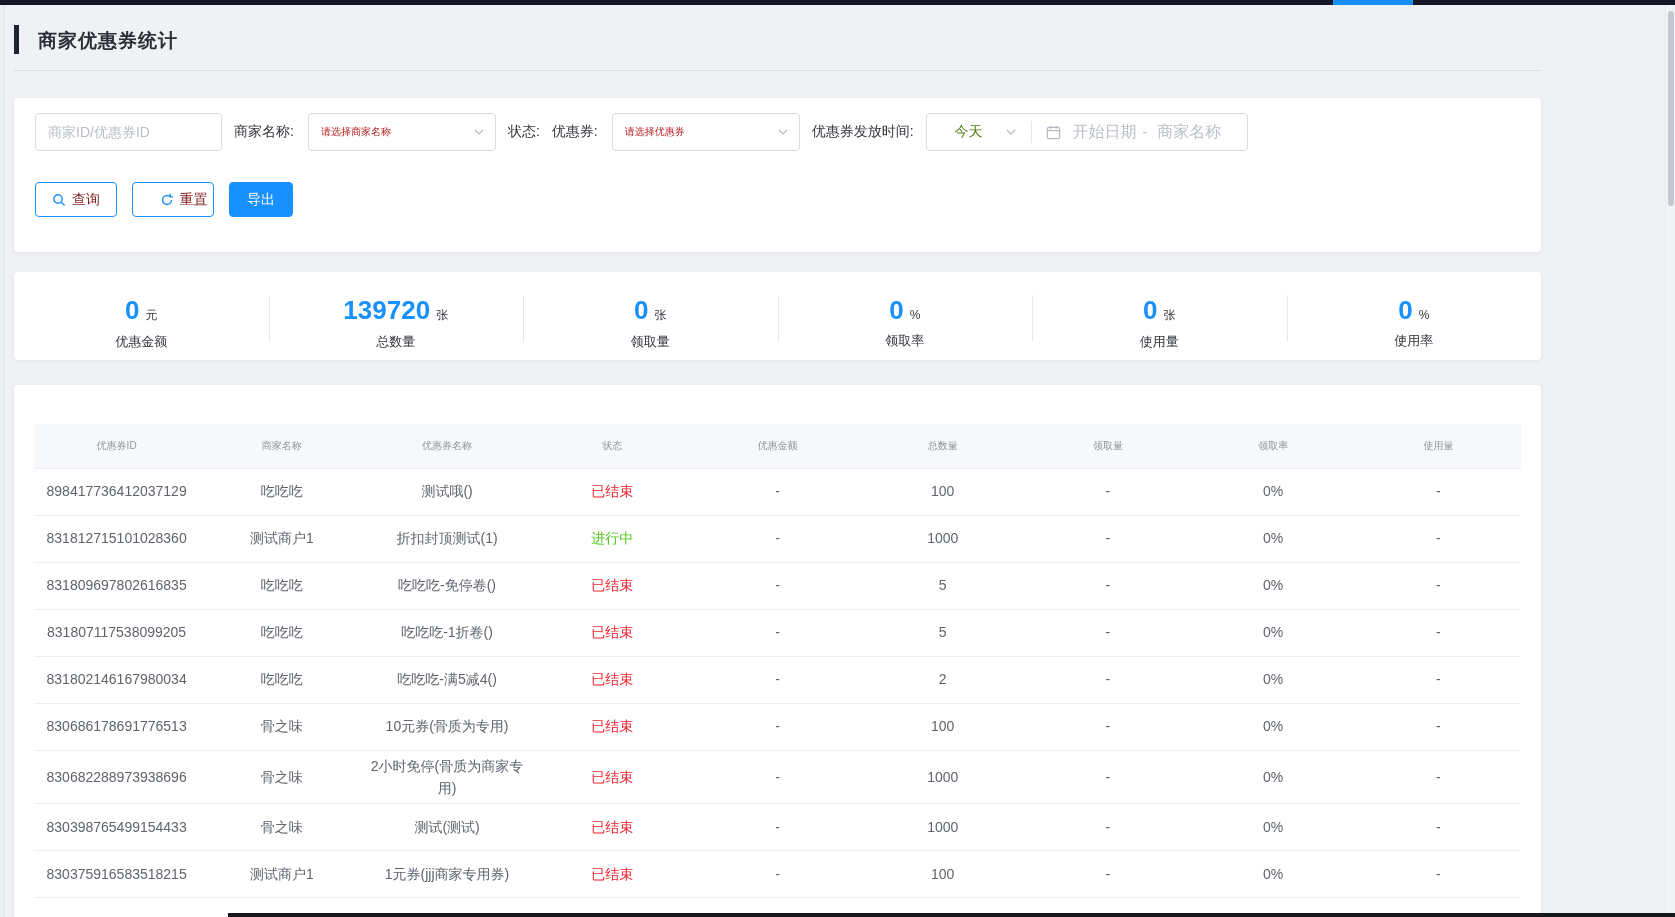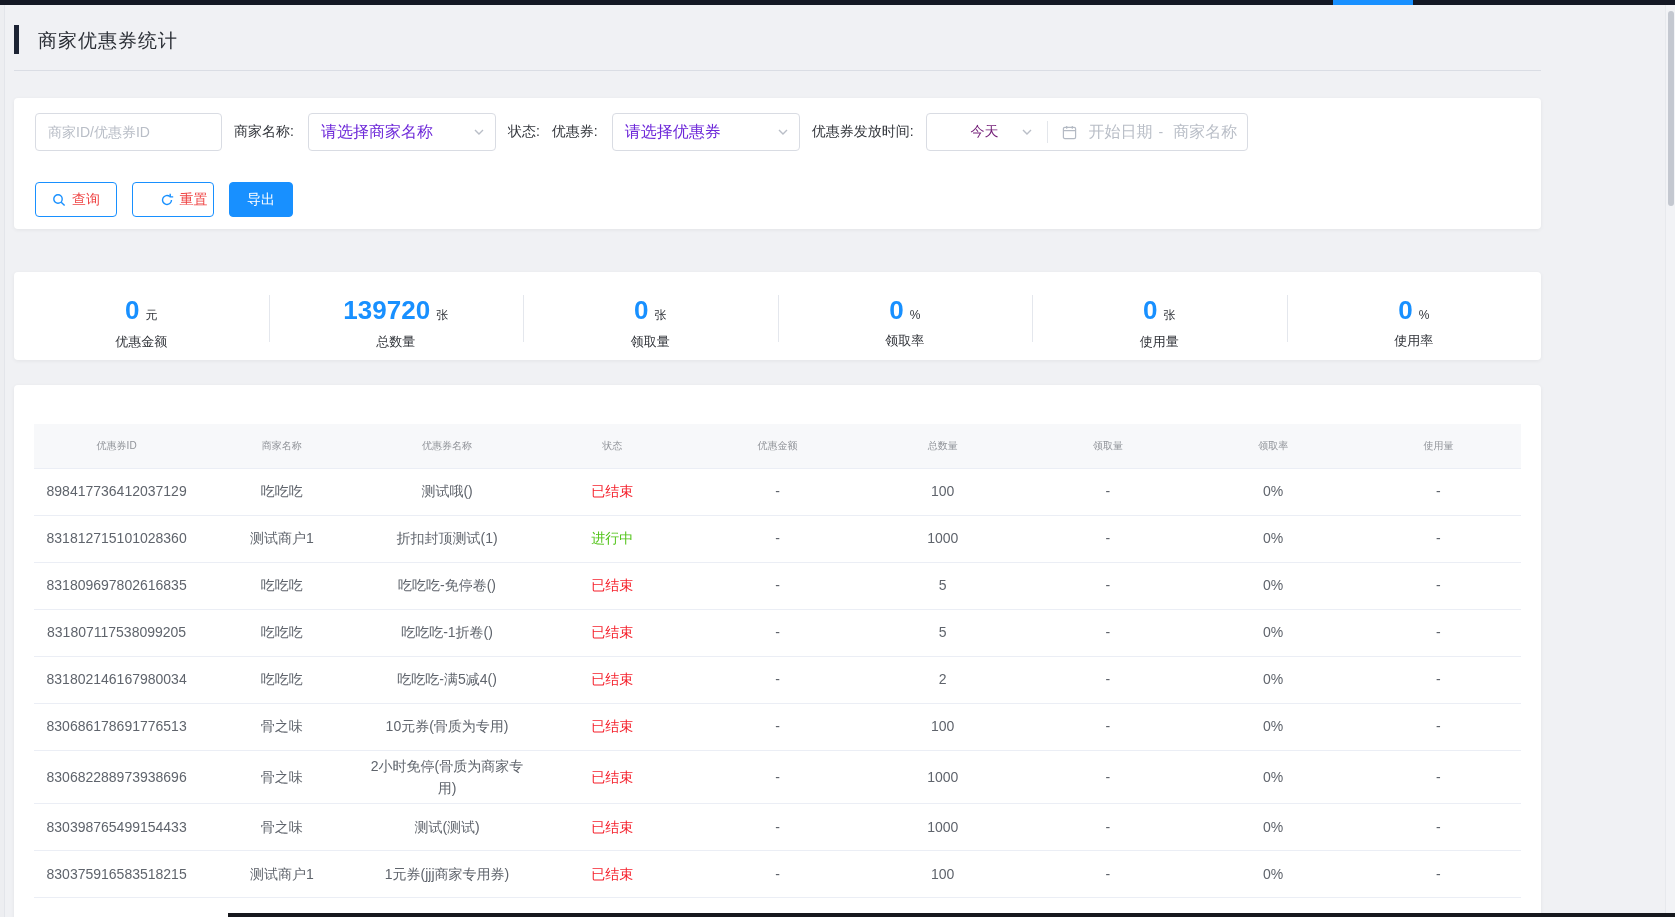--- a/index.html
+++ b/index.html
@@ -11,61 +11,61 @@
     font-size:14px;
     color:#5a5e66;
   }
   
   .topbar { position:absolute; top:0; left:0; width:1675px; height:5px; background:#141824; z-index:30; }
   .topbar-accent { position:absolute; top:0; left:1333px; width:80px; height:5px; background:#1890ff; }
   .left-strip { position:absolute; left:0; top:5px; bottom:0; width:5px; background:#edeef1; border-right:1px solid #e3e5ea; }
   
   .page-header { position:absolute; top:5px; left:0; right:0; height:66px; }
   .title-accent { position:absolute; left:14px; top:20px; width:5px; height:29px; background:#1c2333; }
-  .page-title { position:absolute; left:38px; top:23px; font-size:19px; font-weight:400; color:#2b2f36; letter-spacing:1px; }
+  .page-title { position:absolute; left:38px; top:23px; font-size:19px; font-weight:700; color:#2b2f36; letter-spacing:1px; }
   .header-divider { position:absolute; left:14px; top:65px; width:1527px; height:1px; background:#dadde4; }
   
   .card { position:absolute; left:14px; width:1527px; background:#ffffff; border-radius:4px; box-shadow:0 1px 4px rgba(0,0,0,0.06); }
-  .filter-card { top:98px; height:131px; }
+  .filter-card { top:98px; height:154px; }
   .stats-card  { top:272px; height:88px; }
   .table-card  { top:385px; height:560px; padding:39px 20px 0 20px; }
   
   .filter-row { display:flex; align-items:center; padding:15px 0 0 21px; }
   .f-input {
     width:187px; height:38px; border:1px solid #d9dce3; border-radius:4px;
     padding:0 12px; font-size:14px; color:#333; outline:none;
     font-family:"Liberation Sans","DejaVu Sans",sans-serif;
   }
   .f-input::placeholder { color:#b9bec7; }
   .f-label { margin-left:12px; font-size:14px; color:#33363c; white-space:nowrap; }
   .f-select {
     margin-left:14px; width:188px; height:38px; border:1px solid #d9dce3; border-radius:4px;
     display:flex; align-items:center; justify-content:space-between; padding:0 10px 0 12px;
     background:#fff; cursor:pointer;
   }
-  .placeholder { color:#6d28d9; font-size:16px; white-space:nowrap; }
+  .placeholder { color:#b91c1c; font-size:10px; white-space:nowrap; }
   .chev { width:12px; height:12px; flex:0 0 auto; }
   .datebox {
     margin-left:12px; width:322px; height:38px; border:1px solid #d9dce3; border-radius:4px;
     display:flex; align-items:center; background:#fff;
   }
-  .quick-value { margin-left:44px; color:#701a75; font-size:14px; white-space:nowrap; cursor:pointer; }
+  .quick-value { margin-left:28px; color:#4d7c0f; font-size:14px; white-space:nowrap; cursor:pointer; }
   .datebox .chev { margin-left:22px; }
   .v-divider { margin-left:14px; width:1px; height:22px; background:#e3e6eb; }
   .cal-icon { margin-left:14px; width:15px; height:15px; }
   .date-text { margin-left:12px; width:60px; text-align:left; color:#b9bec7; font-size:16px; white-space:nowrap; cursor:pointer; }
   .date-sep { margin-left:10px; color:#b9bec7; }
   .date-text.end { margin-left:10px; }
   
   .btn-row { display:flex; align-items:center; margin-top:31px; padding-left:21px; }
   .btn {
     height:35px; border-radius:4px; font-size:14px; display:inline-flex; align-items:center;
     justify-content:center; cursor:pointer; font-family:inherit;
   }
-  .btn-plain { width:82px; background:#fff; border:1px solid #1890ff; color:#ef4444; }
+  .btn-plain { width:82px; background:#fff; border:1px solid #1890ff; color:#7f1d1d; }
   .btn-plain + .btn-plain { margin-left:15px;padding-left:21px; }
   .btn-primary { width:64px; background:#1890ff; border:1px solid #1890ff; color:#fff; margin-left:15px; }
   .btn .bicon { width:14px; height:14px; margin-right:6px; }
   
   .stats-row { display:flex; padding-top:25px; height:100%; }
   .stat-cell { flex:1; text-align:center; position:relative; }
   .stat-cell + .stat-cell::before {
     content:""; position:absolute; left:0; top:-2px; bottom:18px; width:1px; background:#e4e7ed;
   }
   .stat-line { display:flex; align-items:baseline; justify-content:center; }

